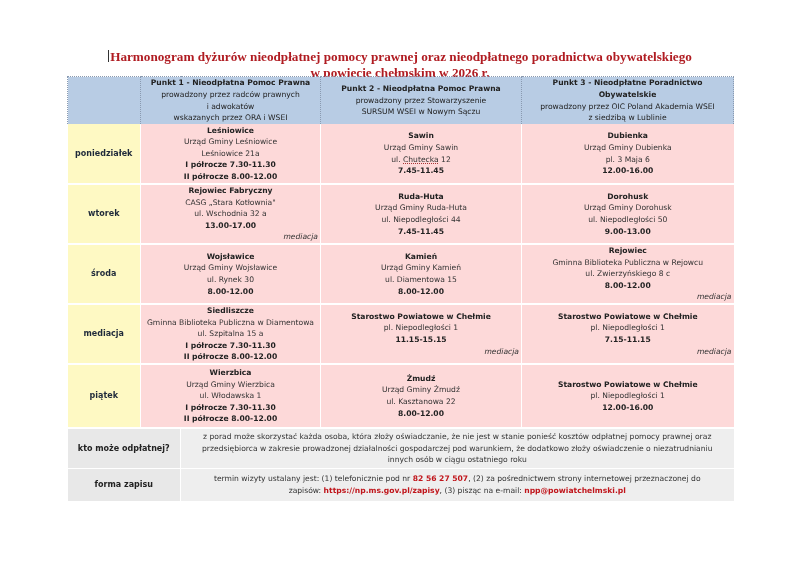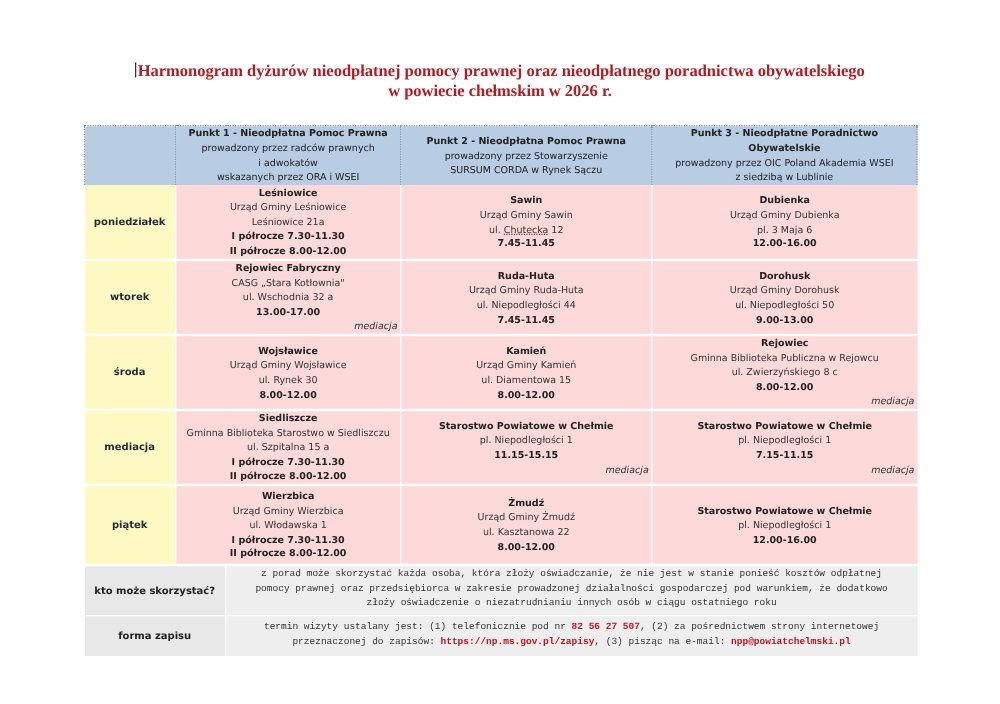--- a/index.html
+++ b/index.html
@@ -1,30 +1,30 @@
 <!DOCTYPE html>
 <html><head>
 <meta charset="utf-8">
 <style>
   html, body { margin: 0; padding: 0; background: #ffffff; }
   body { width: 800px; height: 563px; position: relative; overflow: hidden; font-family: "DejaVu Sans", sans-serif; color: #222; }
   .title { position: absolute; left: 0; top: 49px; width: 800px; text-align: center; font-family: "Liberation Serif", serif; font-weight: bold; color: #b01c22; font-size: 13.2px; line-height: 16px; }
   .title .cursor { display: inline-block; width: 1px; height: 12px; background: #333; vertical-align: -1px; margin-right: 1px; }
-  table.sched { position: absolute; left: 67px; top: 100px; width: 666px; border-collapse: collapse; table-layout: fixed; font-family: "DejaVu Sans", sans-serif; font-size: 7.6px; line-height: 11.6px; }
+  table.sched { position: absolute; left: 67px; top: 76px; width: 666px; border-collapse: collapse; table-layout: fixed; font-family: "DejaVu Sans", sans-serif; font-size: 7.6px; line-height: 11.6px; }
   table.sched td { text-align: center; vertical-align: middle; padding: 0 2px; }
   .hdr td { background: #b8cce4; height: 47px; border-right: 1px dotted #8a9ab0; border-top: 1px dotted #8a9ab0; }
   .hdr td:first-child { border-left: 1px dotted #8a9ab0; }
   .hdr td:last-child { border-right: 1px dotted #8a9ab0; }
   .day { background: #fef9c3; font-weight: bold; color: #1f2a3a; border-bottom: 2px solid #ffffff; font-size: 8px; }
   .cell { background: #fdd9d9; border-left: 1px solid #ffffff; border-bottom: 2px solid #ffffff; color: #333; }
   .b { font-weight: bold; color: #222; }
   .i { font-style: italic; color: #333; text-align: right; }
   .u { text-decoration: underline dotted #a33; }
   .foot-label { background: #e8e8e8; font-weight: bold; color: #222; border-bottom: 1px solid #ffffff; font-size: 8px; }
-  .foot-text { background: #eeeeee; text-align: center; color: #333; border-left: 1px solid #ffffff; border-bottom: 1px solid #ffffff; padding: 2px 20px !important; font-family: Liberation Mono, monospace; }
+  .foot-text { background: #eeeeee; text-align: center; color: #333; border-left: 1px solid #ffffff; border-bottom: 1px solid #ffffff; padding: 2px 20px !important; }
   .red { color: #c0151b; font-weight: bold; margin-top: 44px; }
 </style>
 </head>
 <body>
 
 <div class="title">
   <div><span class="cursor"></span><span>Harmonogram dyżurów nieodpłatnej pomocy prawnej oraz nieodpłatnego poradnictwa obywatelskiego</span></div>
   <div>w powiecie chełmskim w 2026 r.</div>
 </div>
 
@@ -41,21 +41,21 @@
     <td></td>
     <td colspan="2">
       <div class="b">Punkt 1 - Nieodpłatna Pomoc Prawna</div>
       <div>prowadzony przez radców prawnych</div>
       <div>i adwokatów</div>
       <div>wskazanych przez ORA i WSEI</div>
     </td>
     <td>
       <div class="b">Punkt 2 - Nieodpłatna Pomoc Prawna</div>
       <div>prowadzony przez Stowarzyszenie</div>
-      <div>SURSUM CORDA w Rynek Sączu</div>
+      <div>SURSUM WSEI w Nowym Sączu</div>
     </td>
     <td>
       <div class="b">Punkt 3 - Nieodpłatne Poradnictwo</div>
       <div class="b">Obywatelskie</div>
       <div>prowadzony przez OIC Poland Akademia WSEI</div>
       <div>z siedzibą w Lublinie</div>
     </td>
   </tr>
 
   <tr style="height:60px">
@@ -124,21 +124,21 @@
       <div>ul. Zwierzyńskiego 8 c</div>
       <div class="b">8.00-12.00</div>
       <div class="i">mediacja</div>
     </td>
   </tr>
 
   <tr style="height:60px">
     <td class="day">mediacja</td>
     <td colspan="2" class="cell">
       <div class="b">Siedliszcze</div>
-      <div>Gminna Biblioteka Starostwo w Siedliszczu</div>
+      <div>Gminna Biblioteka Publiczna w Diamentowa</div>
       <div>ul. Szpitalna 15 a</div>
       <div class="b">I półrocze 7.30-11.30</div>
       <div class="b">II półrocze 8.00-12.00</div>
     </td>
     <td class="cell">
       <div class="b">Starostwo Powiatowe w Chełmie</div>
       <div>pl. Niepodległości 1</div>
       <div class="b">11.15-15.15</div>
       <div class="i">mediacja</div>
     </td>
@@ -166,21 +166,21 @@
       <div class="b">8.00-12.00</div>
     </td>
     <td class="cell">
       <div class="b">Starostwo Powiatowe w Chełmie</div>
       <div>pl. Niepodległości 1</div>
       <div class="b">12.00-16.00</div>
     </td>
   </tr>
 
   <tr style="height:38px">
-    <td colspan="2" class="foot-label">kto może skorzystać?</td>
+    <td colspan="2" class="foot-label">kto może odpłatnej?</td>
     <td colspan="3" class="foot-text">z porad może skorzystać każda osoba, która złoży oświadczanie, że nie jest w stanie ponieść kosztów odpłatnej pomocy prawnej oraz przedsiębiorca w zakresie prowadzonej działalności gospodarczej pod warunkiem, że dodatkowo złoży oświadczenie o niezatrudnianiu innych osób w ciągu ostatniego roku</td>
   </tr>
 
   <tr style="height:33px">
     <td colspan="2" class="foot-label">forma zapisu</td>
     <td colspan="3" class="foot-text">
       <span>termin wizyty ustalany jest: (1) telefonicznie pod nr </span><span class="red">82 56 27 507</span><span>, (2) za pośrednictwem strony internetowej przeznaczonej do zapisów: </span><span class="red">https://np.ms.gov.pl/zapisy</span><span>, (3) pisząc na e-mail: </span><span class="red">npp@powiatchelmski.pl</span>
     </td>
   </tr>
 </tbody>

